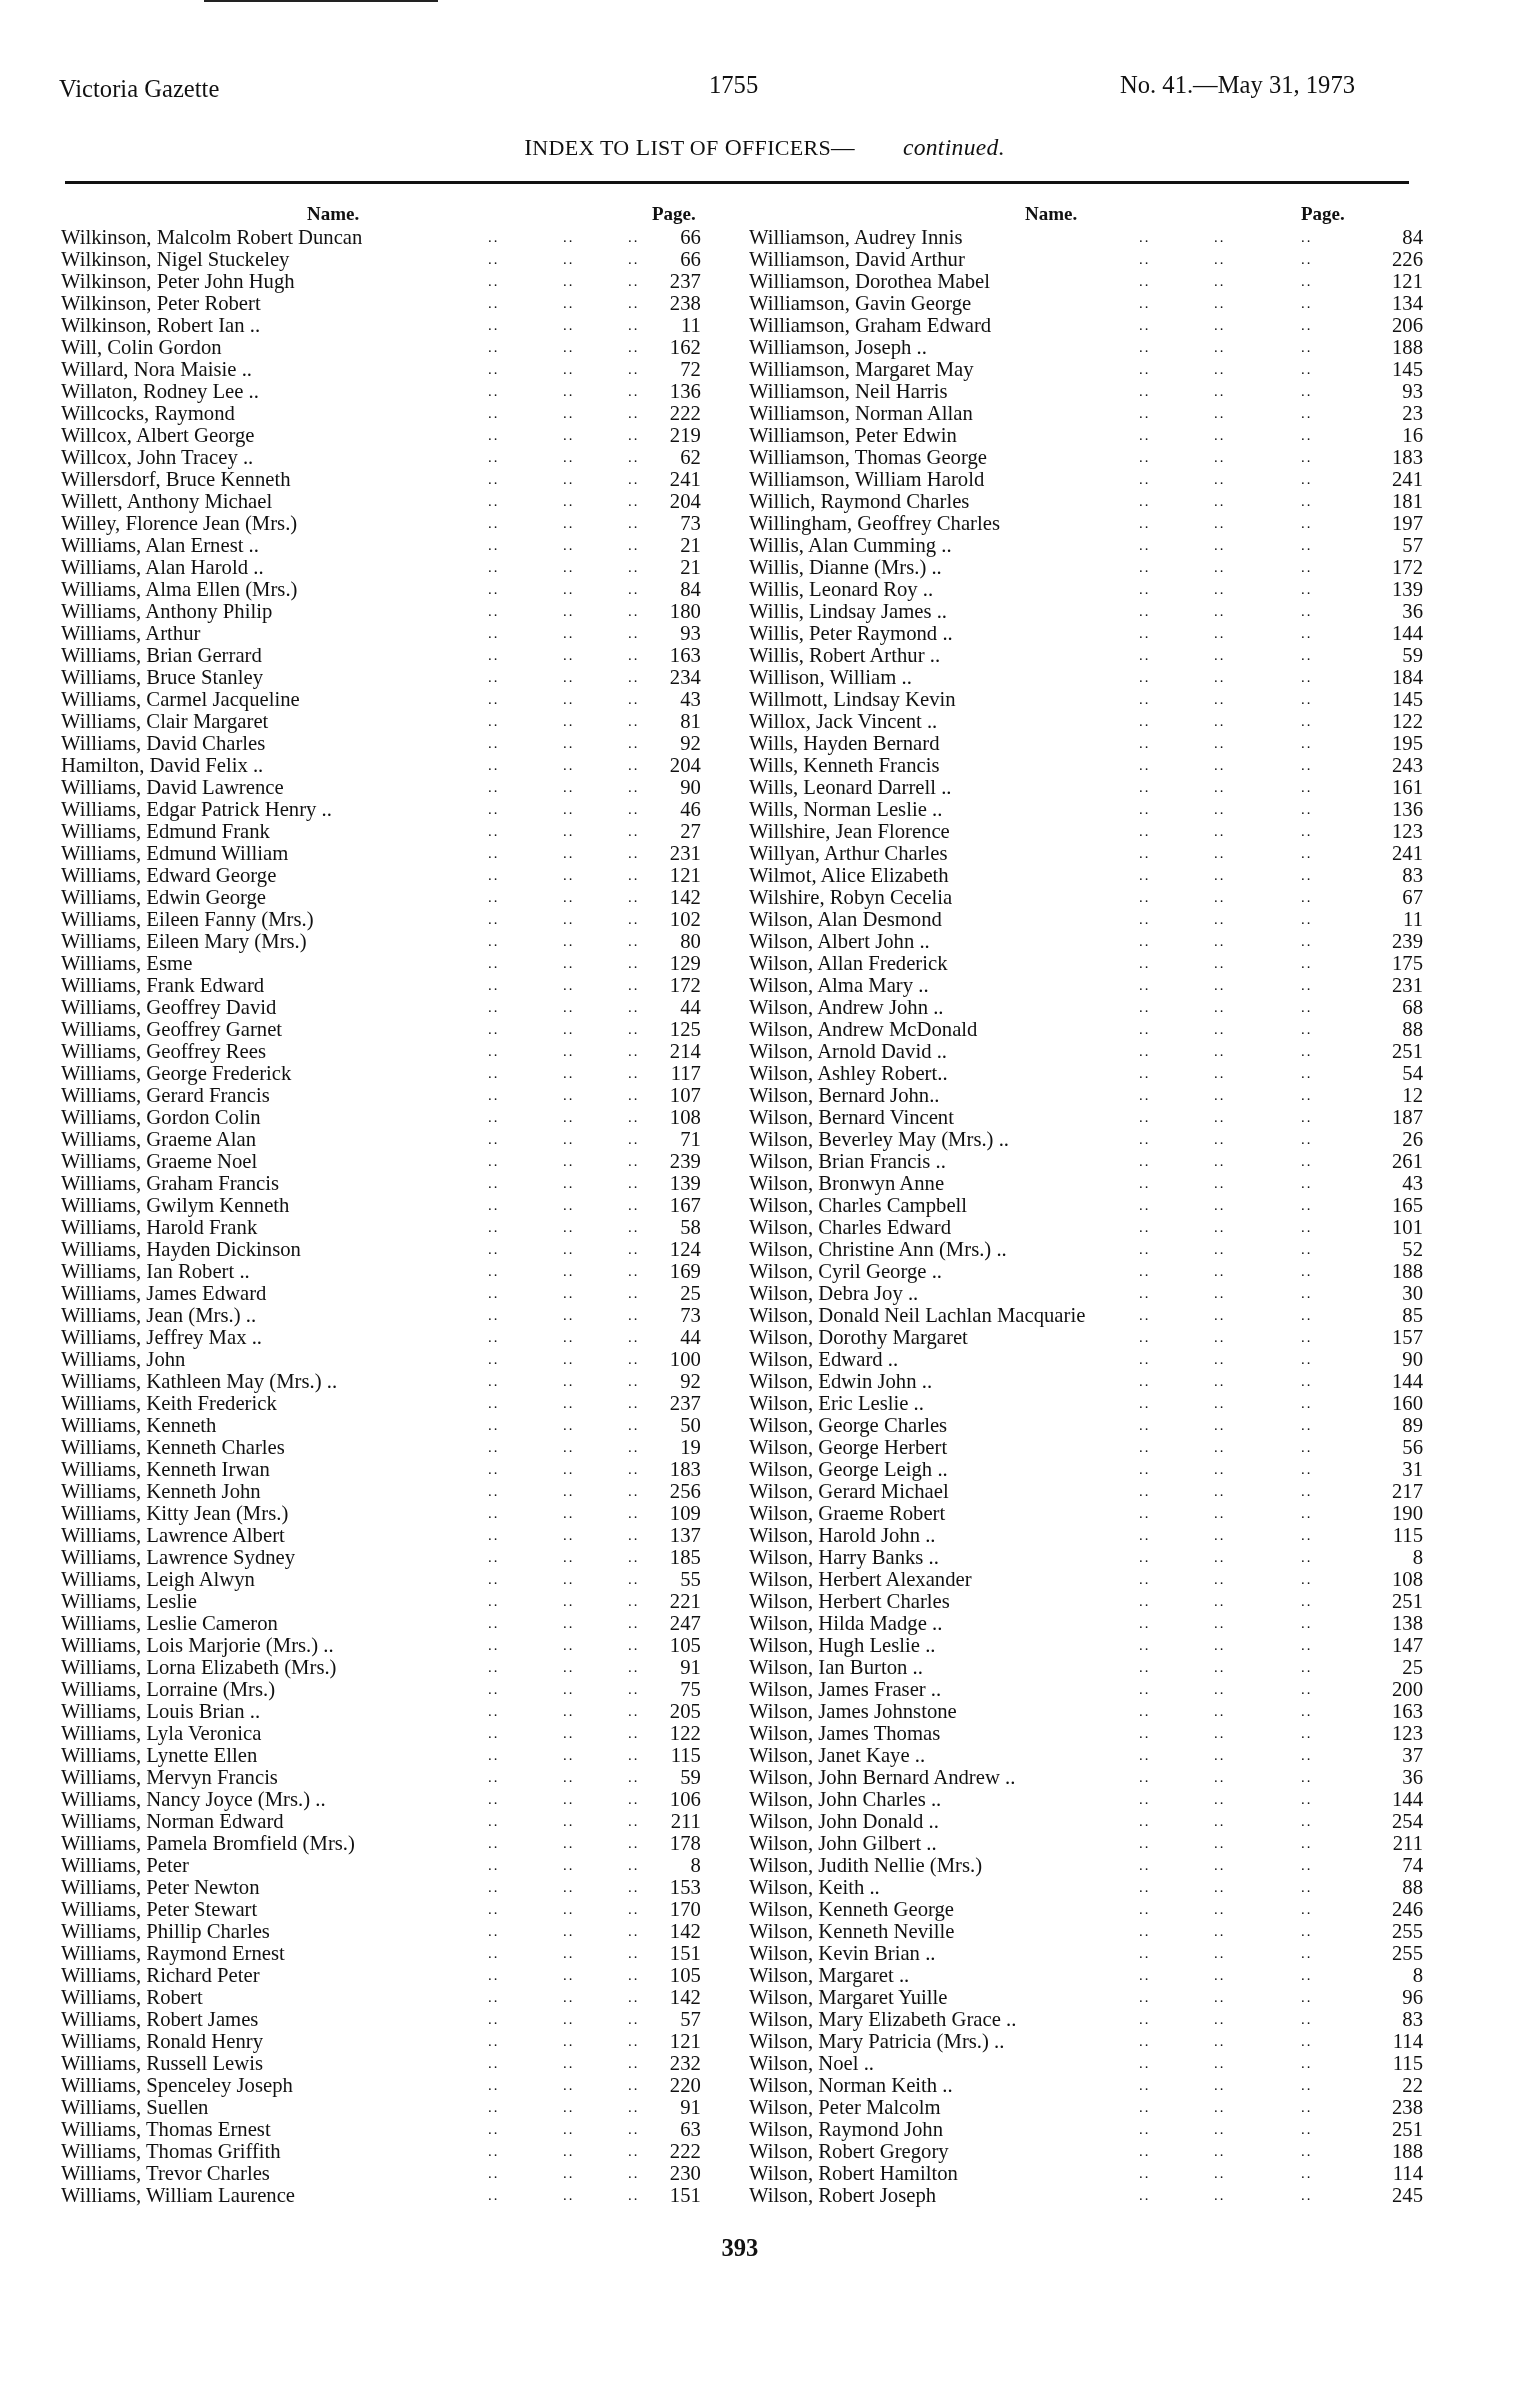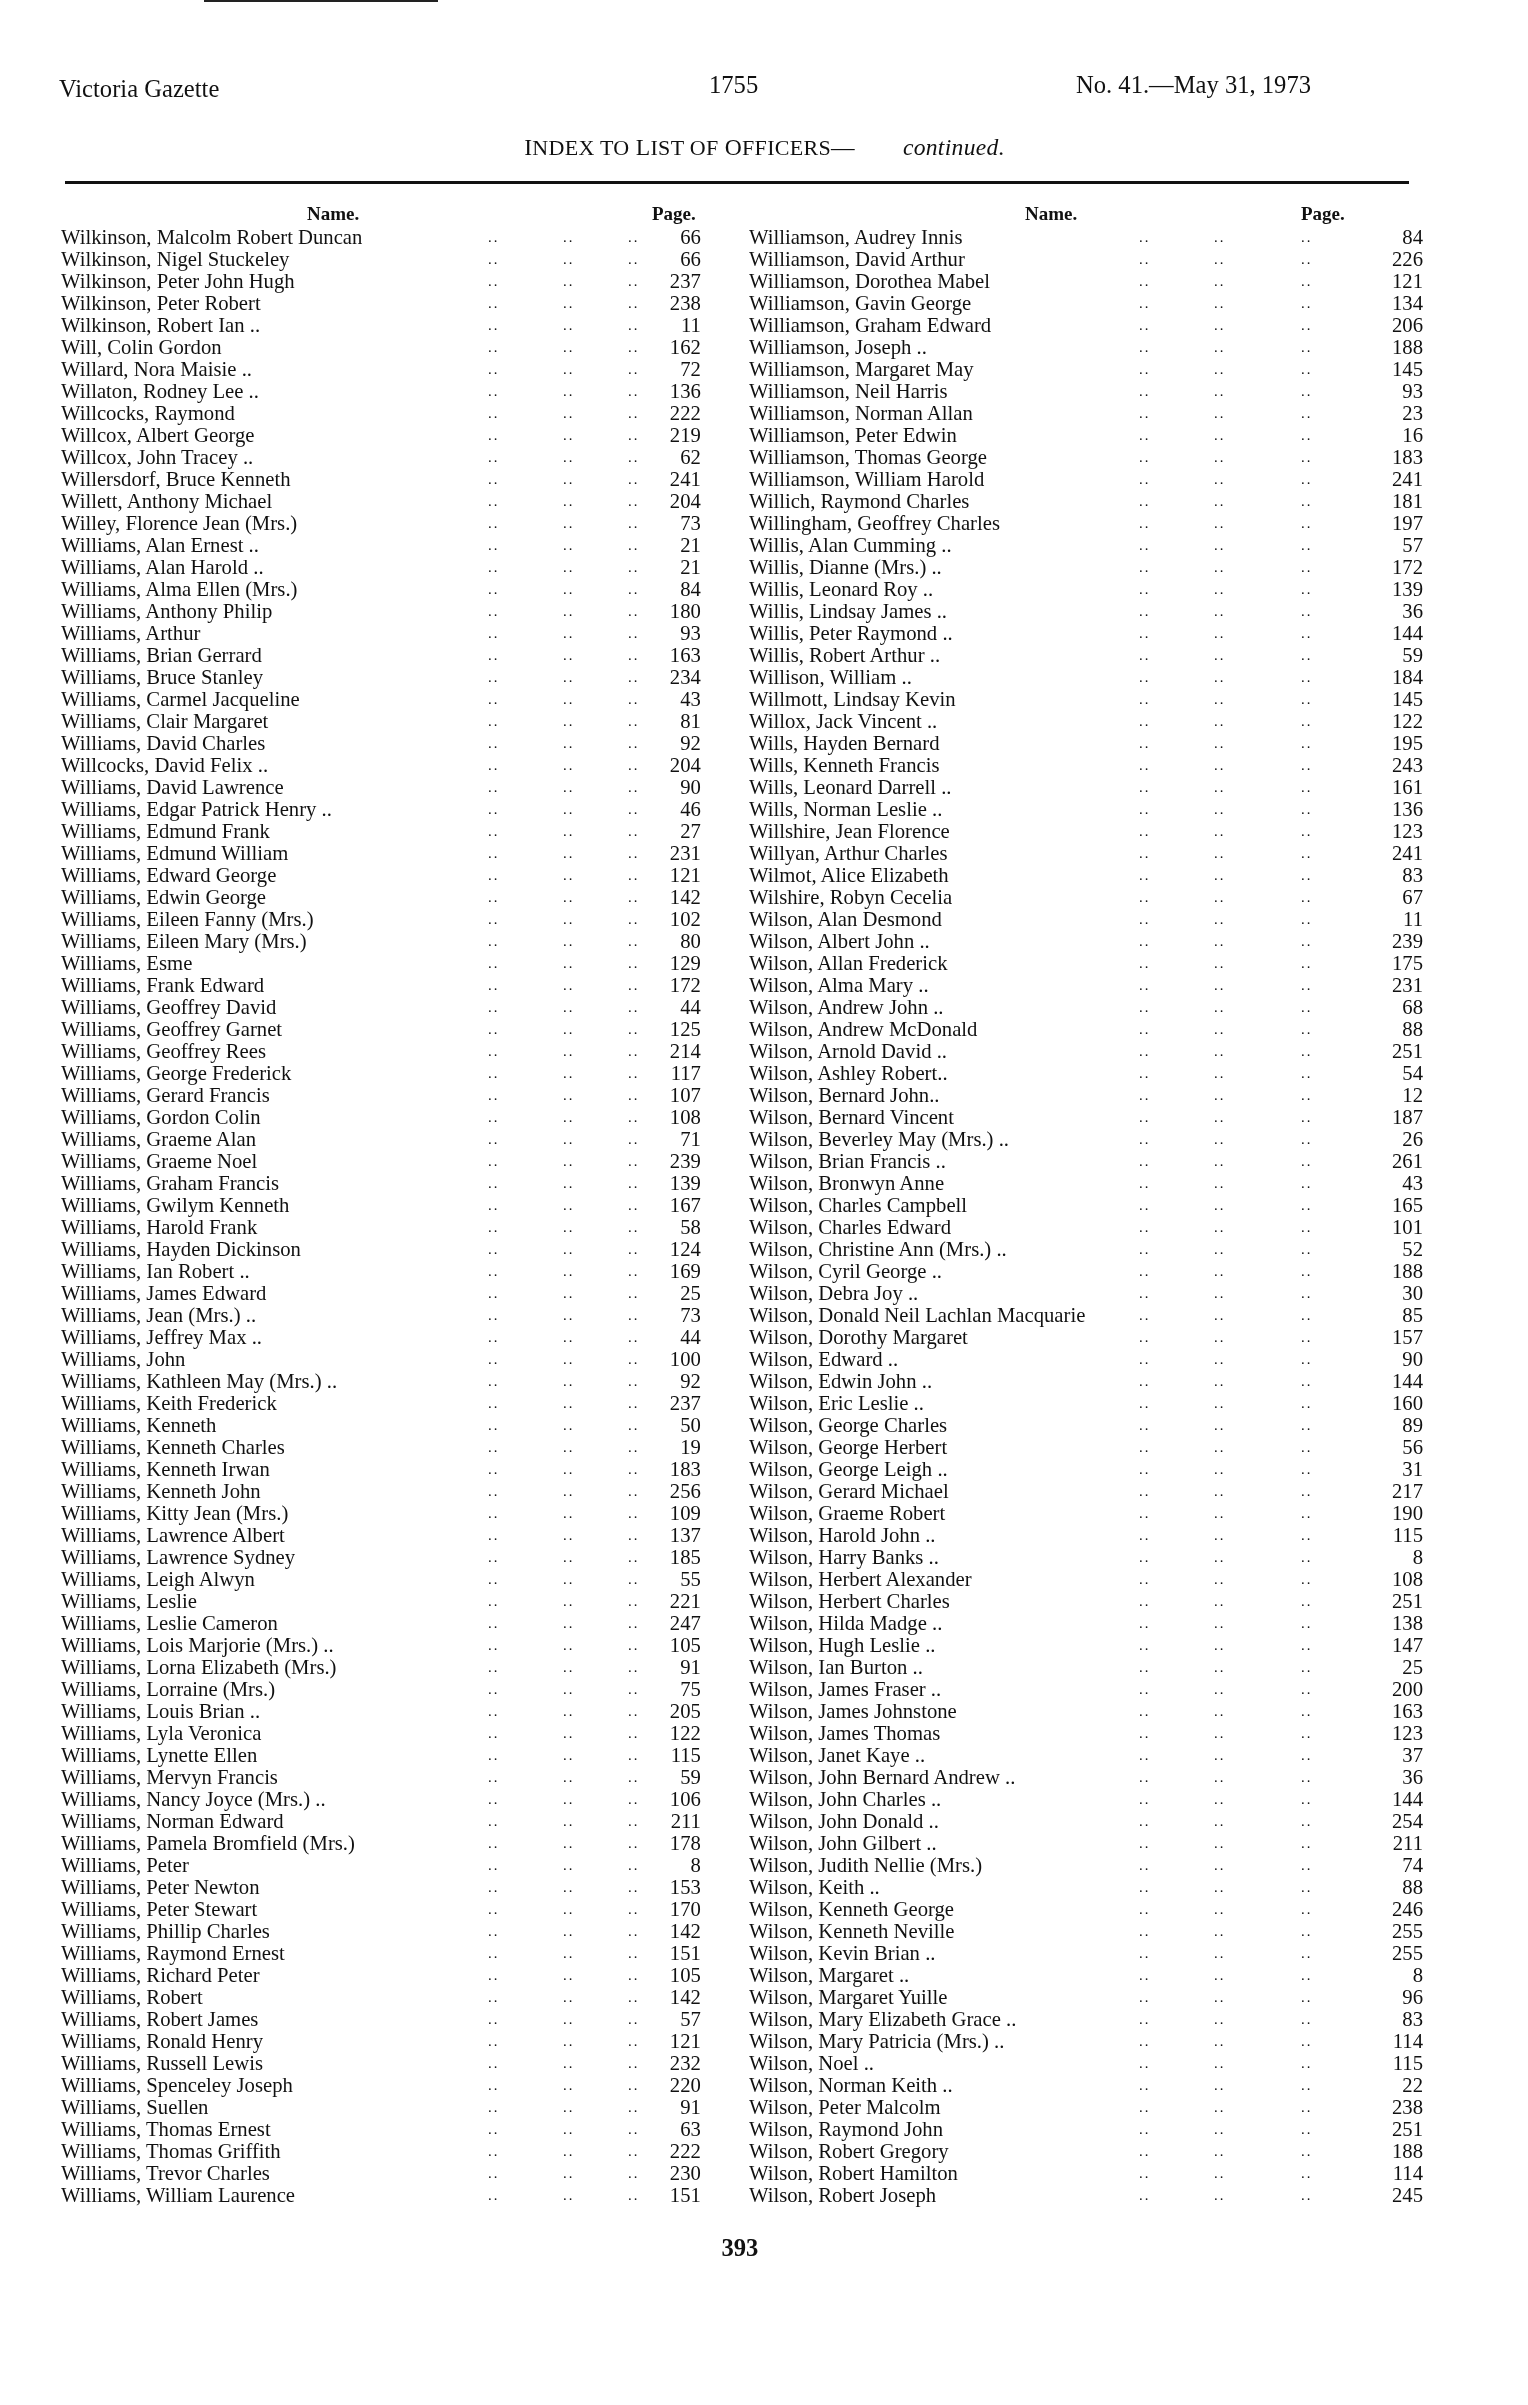--- a/index.html
+++ b/index.html
@@ -4,21 +4,21 @@
 <style>
   html, body { margin: 0; padding: 0; background: #ffffff; }
   body {
     width: 1529px; height: 2406px; position: relative; overflow: hidden;
     font-family: "Liberation Serif", "DejaVu Serif", serif; color: #111;
   }
   .top-artifact { position: absolute; left: 204px; top: 0; width: 234px; height: 2px; background: #222; }
   .running-head { position: absolute; top: 67px; left: 0; width: 1529px; height: 39px; font-size: 24.6px; }
   .rh-left { position: absolute; left: 59px; top: 7.9px; }
   .rh-center { position: absolute; left: 709px; top: 3.9px; text-align: right; }
-  .rh-right { position: absolute; left: 1076px; top: 3.9px; }
+  .rh-right { position: absolute; left: 1120px; top: 3.9px; }
   .section-title { position: absolute; top: 134px; left: 0; width: 1529px; text-align: center; font-size: 23.6px; letter-spacing: 0.3px; }
   .section-title .sc-big { font-size: 23.6px; }
   .section-title .sc-small { font-size: 22px; text-transform: uppercase; }
   .section-title .cont { font-style: italic; margin-left: 48px; }
   .rule { position: absolute; top: 181px; left: 65px; width: 1344px; height: 3px; background: #111; }
   .col { position: absolute; top: 197px; }
   .col.left { left: 61px; width: 630px; }
   .col.right { left: 749px; width: 630px; }
   .col-head { position: relative; height: 29.6px; font-size: 19px; font-weight: bold; }
   .col-head .h-name { position: absolute; top: 5.9px; }
@@ -224,21 +224,21 @@
         <span class="pg">81</span>
       </div>
       <div class="row">
         <span class="nm">Williams, David Charles</span>
         <span class="d1">..</span>
         <span class="d2">..</span>
         <span class="d3">..</span>
         <span class="pg">92</span>
       </div>
       <div class="row">
-        <span class="nm">Willcocks, David Felix ..</span>
+        <span class="nm">Hamilton, David Felix ..</span>
         <span class="d1">..</span>
         <span class="d2">..</span>
         <span class="d3">..</span>
         <span class="pg">204</span>
       </div>
       <div class="row">
         <span class="nm">Williams, David Lawrence</span>
         <span class="d1">..</span>
         <span class="d2">..</span>
         <span class="d3">..</span>

